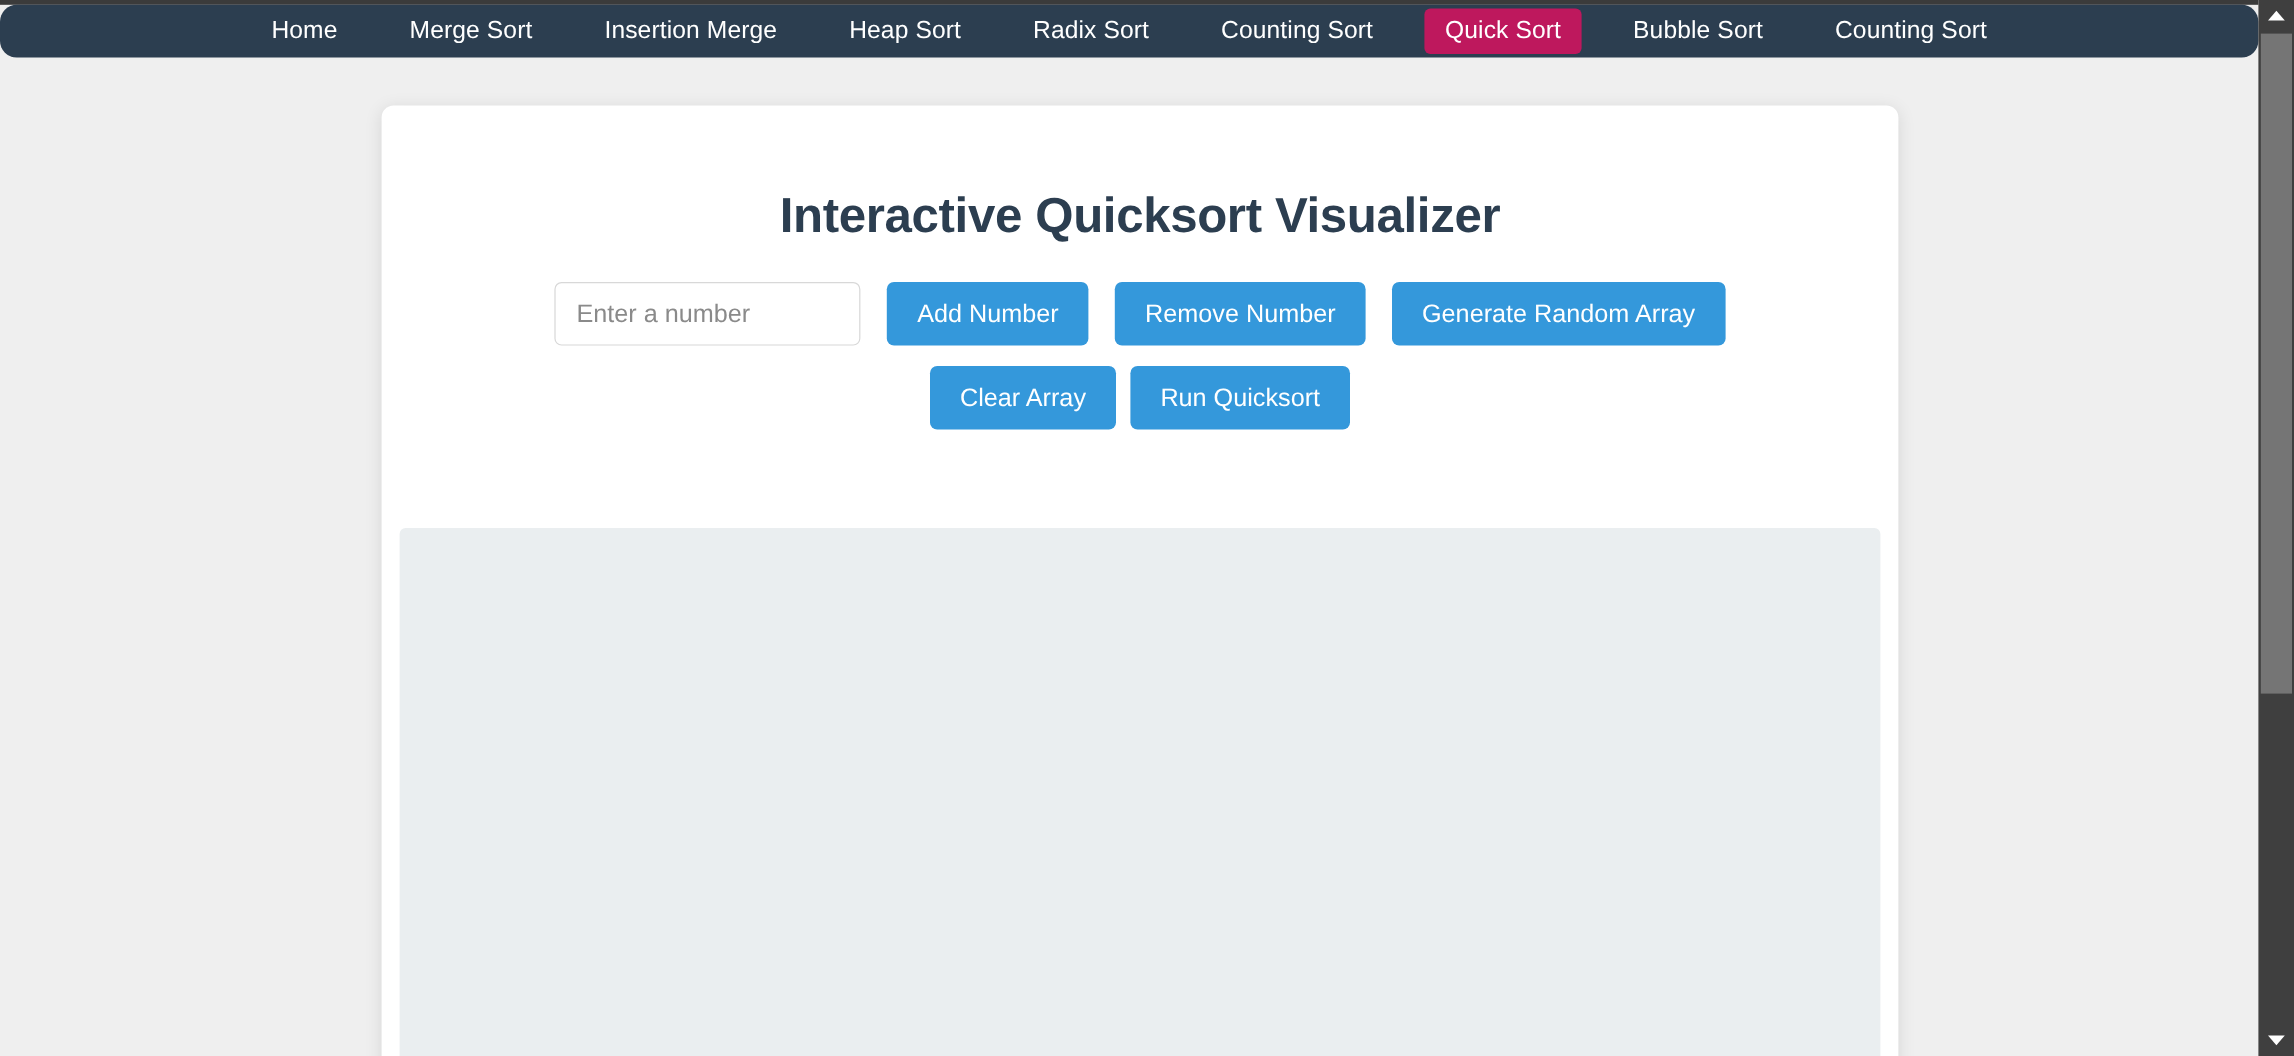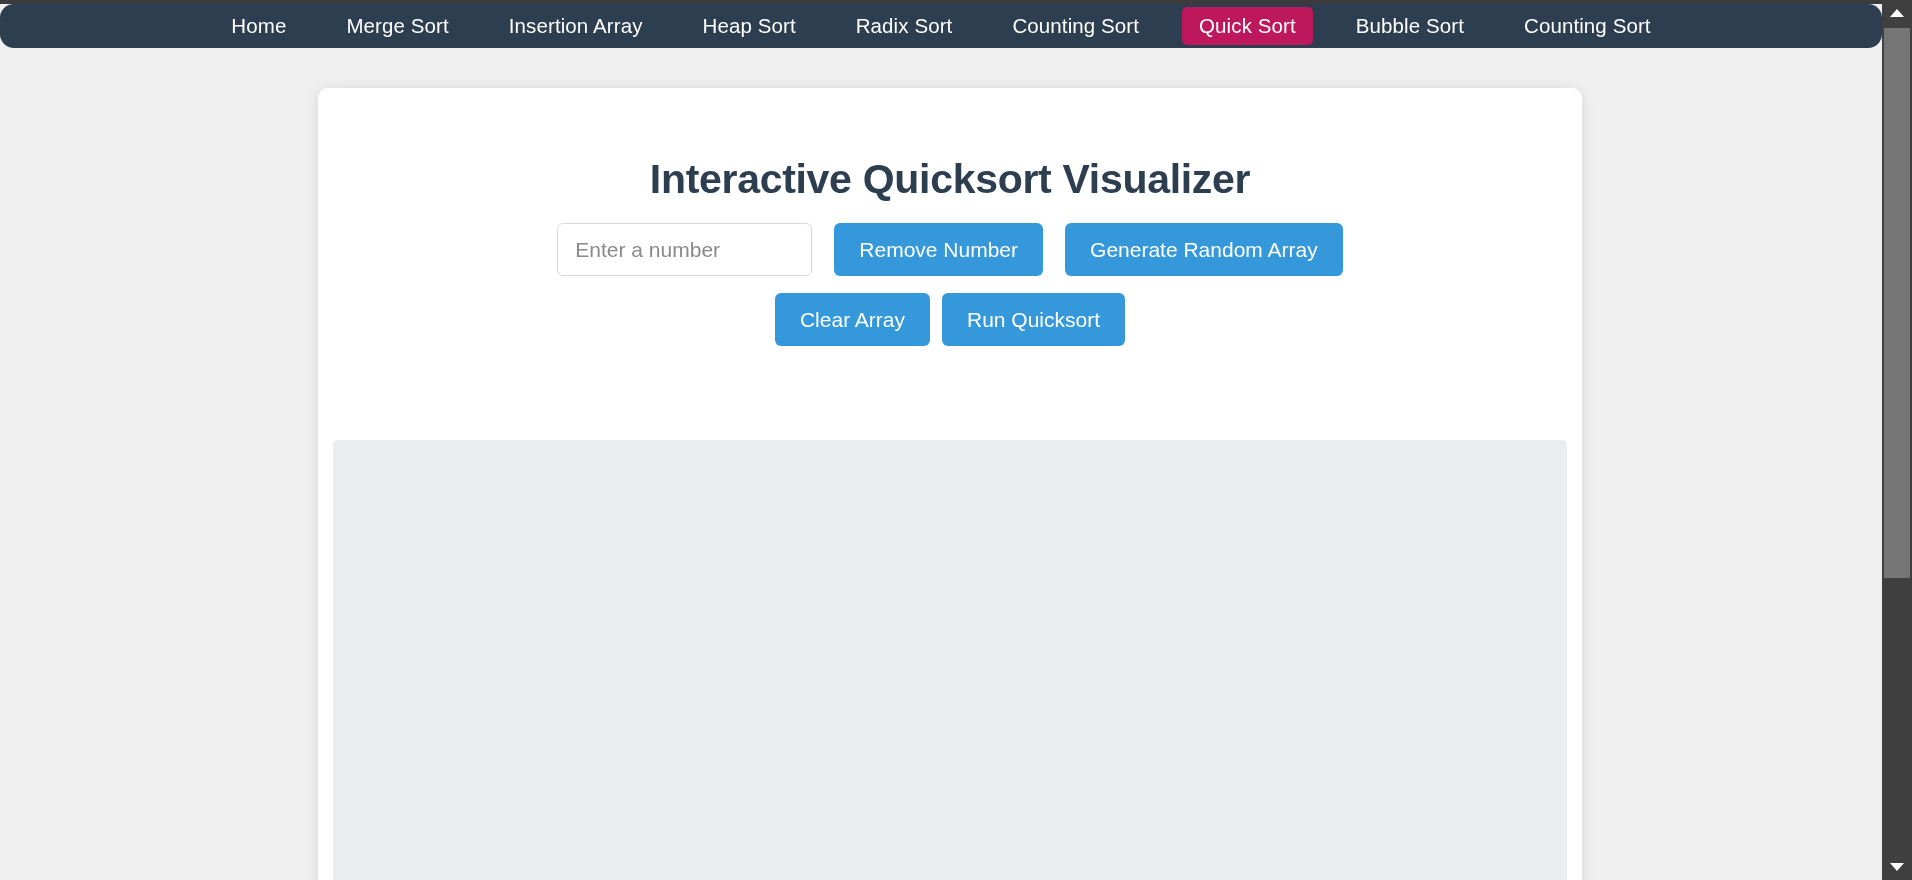--- a/index.html
+++ b/index.html
@@ -75,21 +75,21 @@
     padding-top: 68px;
     text-align: center;
     color: #2c3e50;
     font-size: 41px;
     font-weight: bold;
     letter-spacing: -0.3px;
   }
 
   
   .controls {
-    margin-top: 20px;
+    margin-top: 32px;
     display: flex;
     flex-wrap: wrap;
     justify-content: center;
     align-items: center;
     gap: 22px;
     row-gap: 17px;
     padding: 0 30px;
   }
   .num-input {
     width: 255px;
@@ -178,35 +178,36 @@
 </head>
 <body>
 
 <div id="root">
 
   <div class="top-strip"></div>
 
   <nav class="navbar" id="navbar">
       <div class="nav-item">Home</div>
       <div class="nav-item">Merge Sort</div>
-      <div class="nav-item">Insertion Array</div>
+      <div class="nav-item">Insertion Merge</div>
       <div class="nav-item">Heap Sort</div>
       <div class="nav-item">Radix Sort</div>
       <div class="nav-item">Counting Sort</div>
       <div class="nav-item active">Quick Sort</div>
       <div class="nav-item">Bubble Sort</div>
       <div class="nav-item">Counting Sort</div>
     </nav>
 
   <div class="card">
 
     <h1 class="page-title">Interactive Quicksort Visualizer</h1>
 
     <div class="controls">
       <input class="num-input" type="text" placeholder="Enter a number" style="">
+      <button class="btn">Add Number</button>
       <button class="btn">Remove Number</button>
       <button class="btn">Generate Random Array</button>
     </div>
 
     <div class="controls-row2">
       <button class="btn">Clear Array</button>
       <button class="btn">Run Quicksort</button>
     </div>
 
     <div class="viz">

